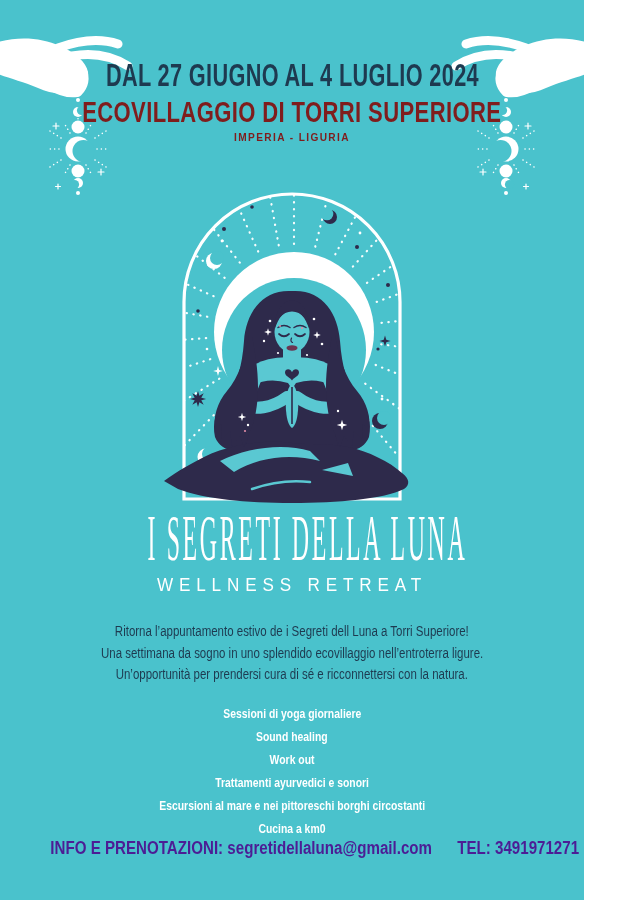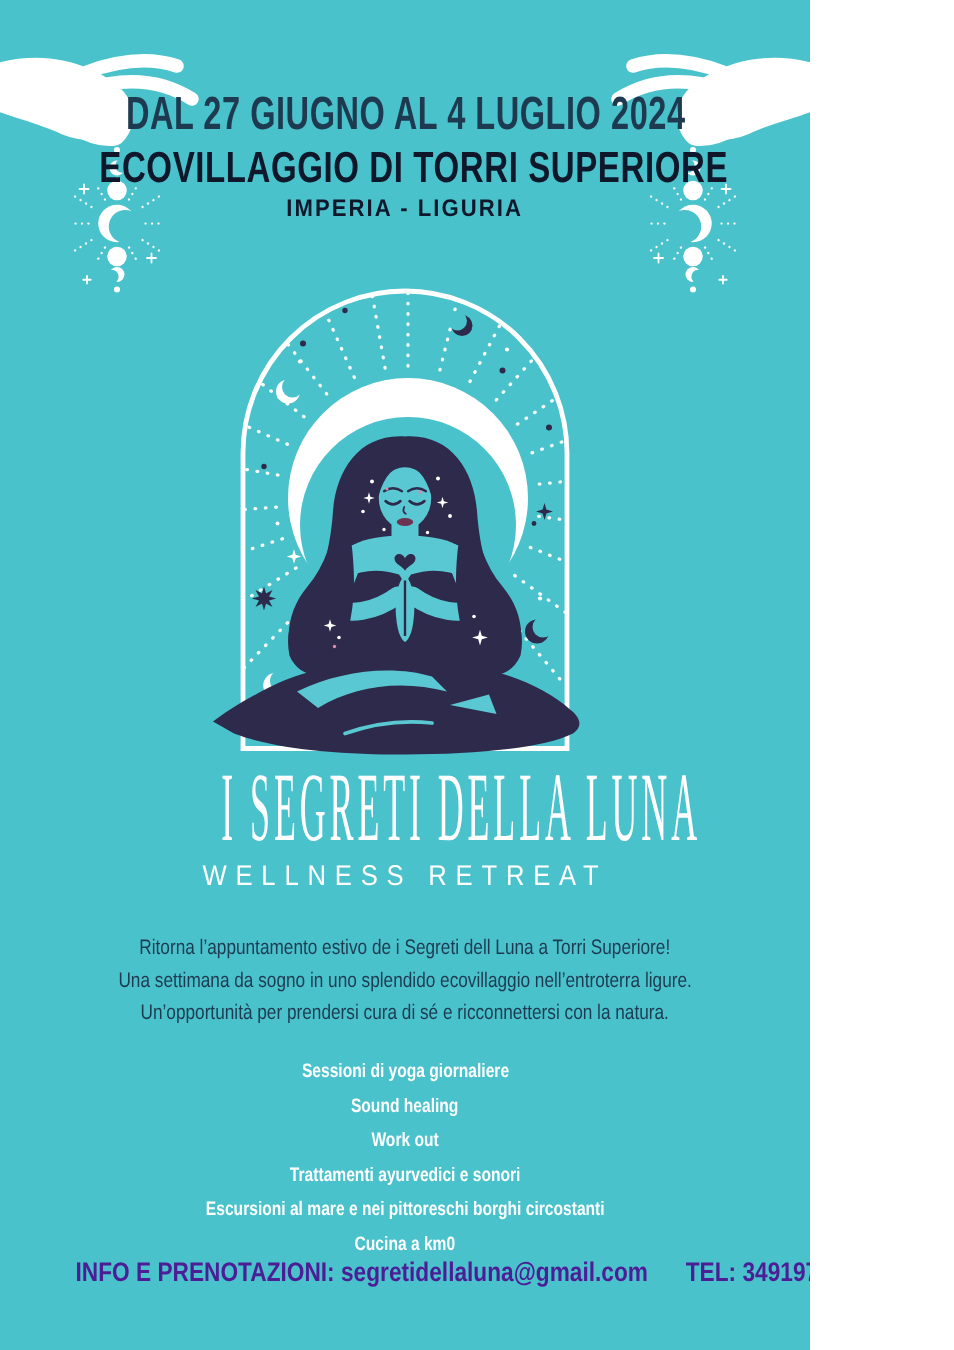--- a/index.html
+++ b/index.html
@@ -1,30 +1,30 @@
 <!DOCTYPE html>
 <html><head>
 <meta charset="utf-8">
 <style>
   html,body{margin:0;padding:0;}
   .poster{
     position:relative;
-    width:540px;height:900px;
+    width:584px;height:900px;
     background:#4AC2CC;
     overflow:hidden;
     font-family:"Liberation Sans",sans-serif;
   }
   .cx{position:absolute;left:0;right:0;text-align:center;white-space:nowrap;}
   .sq{display:inline-block;white-space:nowrap;}
 
   .date-line{top:58px;color:#1E3A50;font-size:31px;font-weight:700;}
   .date-line .sq{transform:scaleX(0.70);letter-spacing:0.5px;}
-  .venue-line{top:96px;color:#0f172a;font-size:29px;font-weight:800;}
+  .venue-line{top:96px;color:#7f1d1d;font-size:29px;font-weight:800;}
   .venue-line .sq{transform:scaleX(0.76);letter-spacing:0.5px;}
-  .loc-line{top:131px;color:#0f172a;font-size:16px;font-weight:700;text-decoration:underline;}
+  .loc-line{top:131px;color:#7f1d1d;font-size:11px;font-weight:700;text-decoration:underline;}
   .loc-line .sq{transform:scaleX(0.92);letter-spacing:1.5px;}
 
   .hand{position:absolute;top:34px;width:150px;height:200px;}
   .hand.left{left:-2px;}
   .hand.right{right:-2px;transform:scaleX(-1);}
 
   .arch-wrap{position:absolute;top:189px;left:50%;transform:translateX(-50%);width:280px;height:320px;}
 
   .title-line{top:508px;color:#ffffff;}
   .title-line .sq{

